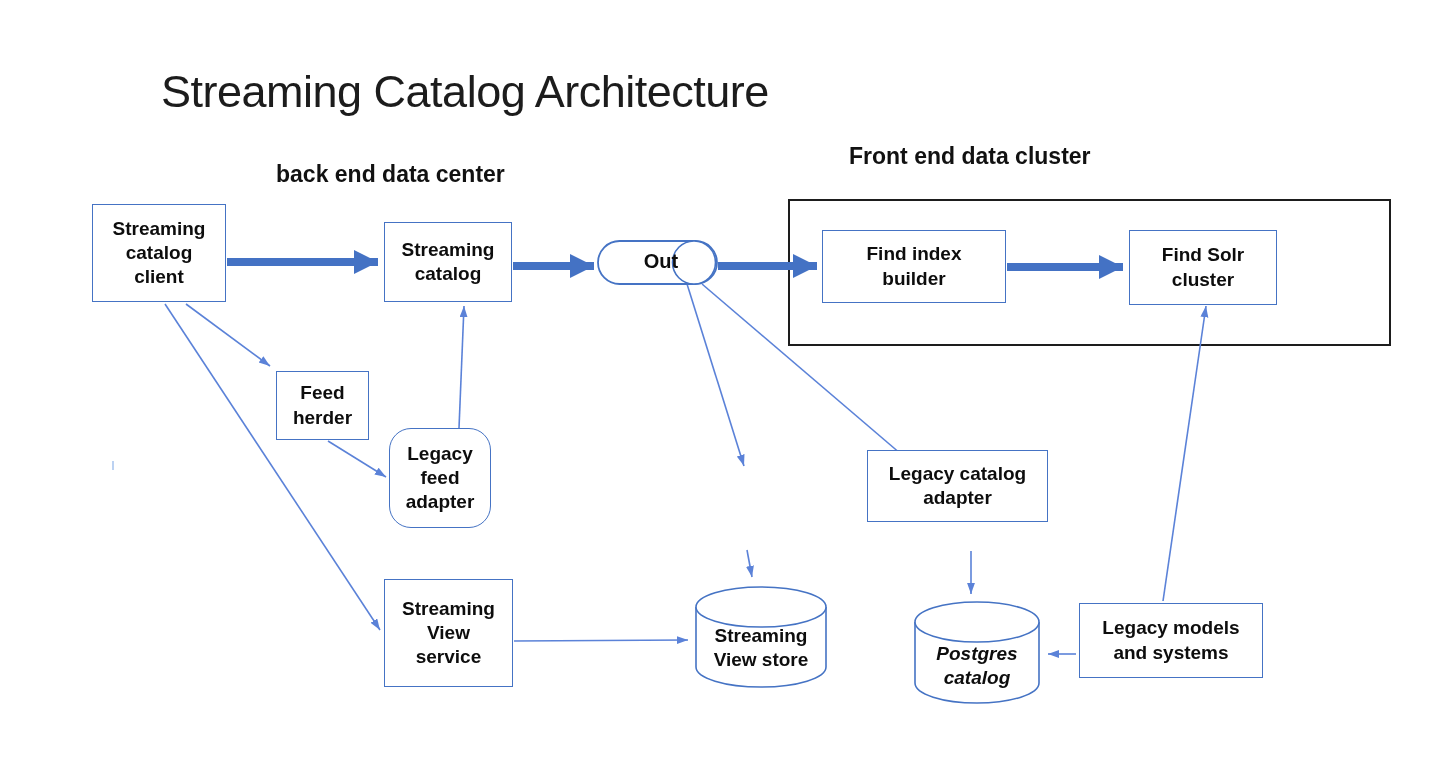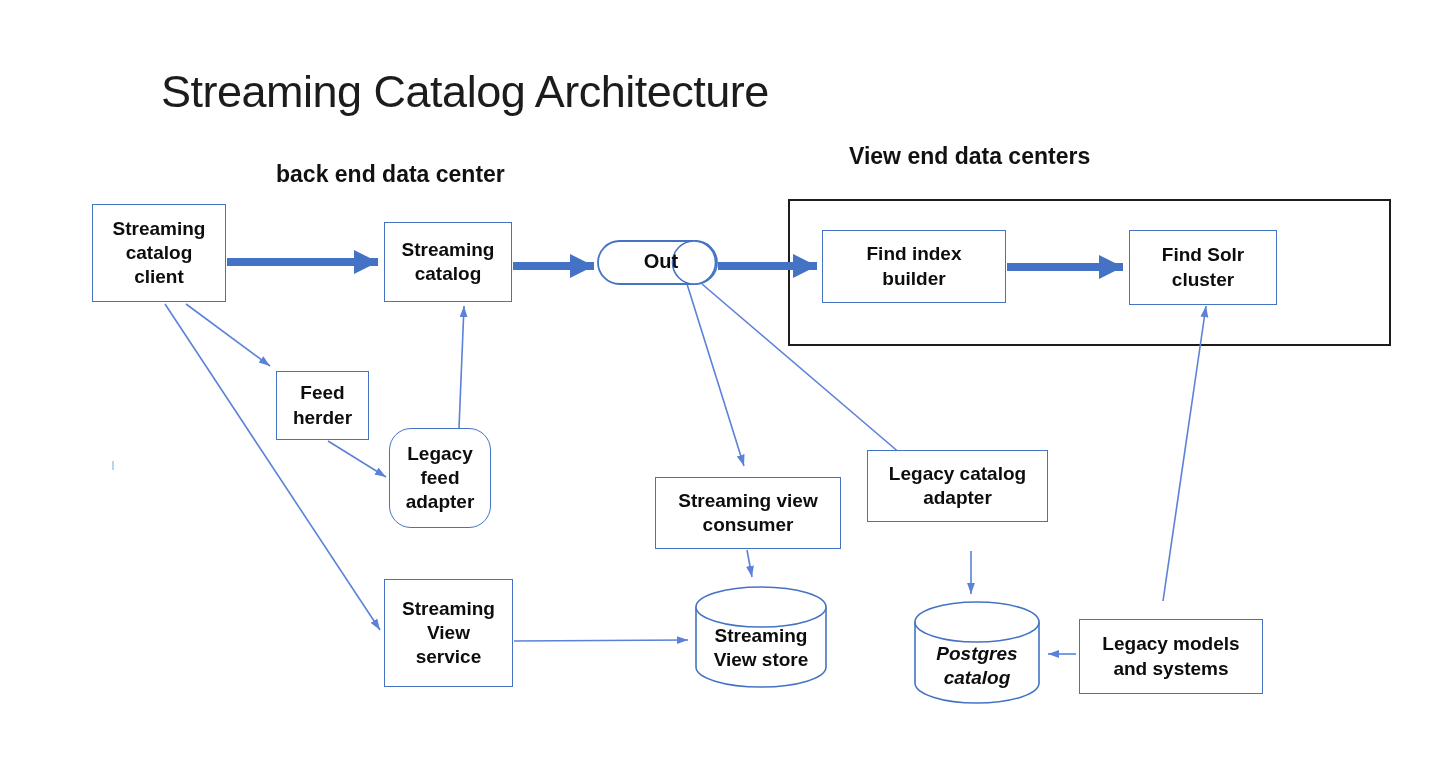--- a/index.html
+++ b/index.html
@@ -40,21 +40,21 @@
   }
   .pill-label{font-size:20px;}
 </style>
 </head>
 <body>
 
 <div id="canvas">
 
   <div class="title">Streaming Catalog Architecture</div>
   <div class="region-label" id="back-end-label">back end data center</div>
-  <div class="region-label" id="front-end-label">View end data centers</div>
+  <div class="region-label" id="front-end-label">Front end data cluster</div>
 
   <div class="front-end-box"></div>
 
   <svg class="layer" width="1430" height="766" viewBox="0 0 1430 766">
     <defs>
       <marker id="mk-thick" markerWidth="3.4" markerHeight="3.4" refX="3" refY="1.5" orient="auto" markerUnits="strokeWidth">
         <path d="M0,0 L3,1.5 L0,3 Z" fill="#4472c4"></path>
       </marker>
       <marker id="mk-thin" markerWidth="8" markerHeight="6" refX="7" refY="2.5" orient="auto" markerUnits="strokeWidth">
         <path d="M0,0 L7,2.5 L0,5 Z" fill="#5b82d8"></path>
@@ -103,31 +103,29 @@
   <div class="node" style="left:1129px;top:230px;width:148px;height:75px;">Find Solr
 cluster</div>
 
   <div class="node" style="left:276px;top:371px;width:93px;height:69px;">Feed
 herder</div>
 
   <div class="node" style="left:389px;top:428px;width:102px;height:100px;border-radius:22px;">Legacy
 feed
 adapter</div>
 
-  <div class="node" style="left:655px;top:477px;width:186px;height:72px;">Streaming view
-consumer</div>
 
   <div class="node" style="left:867px;top:450px;width:181px;height:72px;">Legacy catalog
 adapter</div>
 
   <div class="node" style="left:384px;top:579px;width:129px;height:108px;">Streaming
 View
 service</div>
 
-  <div class="node" style="left:1079px;top:603px;width:184px;height:75px;margin-top:16px;">Legacy models
+  <div class="node" style="left:1079px;top:603px;width:184px;height:75px;">Legacy models
 and systems</div>
 
   <div class="pill-label" style="left:600px;top:243px;width:92px;height:38px;margin-left:15px;">Out</div>
 
   <div class="cyl-label" style="left:700px;top:613px;width:122px;height:70px;">Streaming
 View store</div>
 
   <div class="cyl-label" style="left:918px;top:634px;width:118px;height:64px;font-style:italic;">Postgres
 catalog</div>
 

